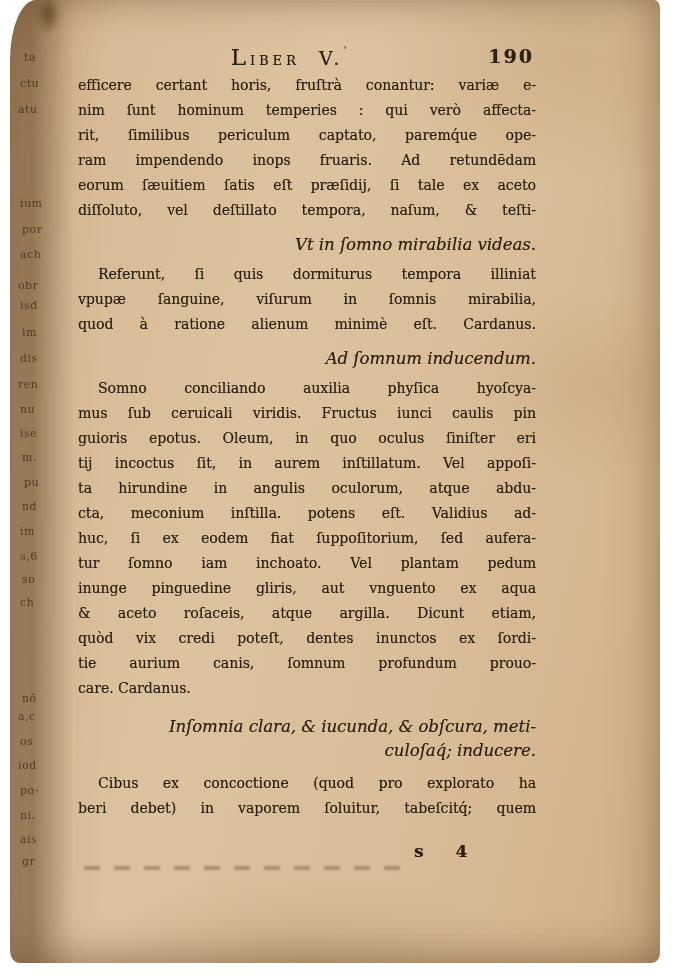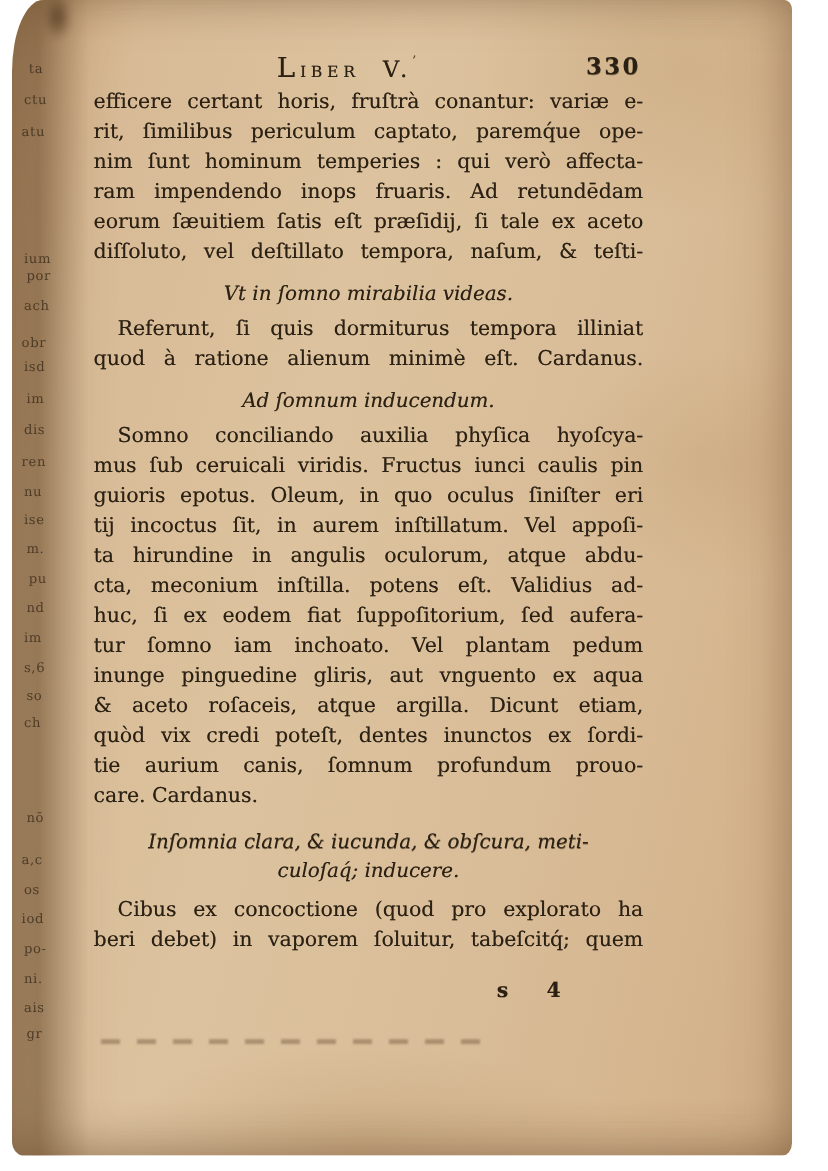--- a/index.html
+++ b/index.html
@@ -60,31 +60,31 @@
   }
   .running-title::first-letter{font-size:23px;}
   .title-mark{position:absolute;font-size:11px;opacity:.7;}
   .page-number{
     position:absolute;right:2px;top:1px;font-size:19px;letter-spacing:2px;
     font-weight:600;text-shadow:.2px .2px .4px rgba(40,25,10,.55);
   }
   .textblock{position:absolute;top:73px;left:0;width:458px;}
   .para{margin:0;}
   .line{
-    height:25px;line-height:25px;font-size:17px;
+    height:25px;line-height:25px;font-size:14px;
     text-align:justify;text-align-last:justify;
     white-space:normal;overflow:hidden;
     text-shadow:.2px .2px .3px rgba(40,25,10,.5);
   }
   .line.indent{text-indent:20px;}
   .line.last{text-align-last:left;}
   .heading{margin:10px 0 5px;}
   .heading.h3{margin-top:14px;margin-bottom:8px;}
   .hline{
-    font-style:italic;text-align:center;font-size:16.5px;line-height:24px;
+    font-style:italic;text-align:right;font-size:16.5px;line-height:24px;
     text-shadow:.2px .2px .3px rgba(40,25,10,.5);
   }
   .signature{
     margin-top:20px;padding-left:336px;font-size:17px;font-weight:600;
     word-spacing:26px;text-shadow:.2px .2px .3px rgba(40,25,10,.5);
   }
   .showthrough{
     position:absolute;top:866px;left:6px;width:330px;height:4px;
     background:repeating-linear-gradient(90deg,
       rgba(80,55,30,.35) 0 16px, rgba(80,55,30,0) 16px 30px);
@@ -96,68 +96,69 @@
 
 <div class="scan">
   <div class="paper">
 
     <div class="gutter">
       <div class="smudge"></div>
       <div id="fragments">
           <span class="frag" style="top: 52px; left: 14px;">ta</span>
           <span class="frag" style="top: 78px; left: 10px;">ctu</span>
           <span class="frag" style="top: 104px; left: 8px;">atu</span>
-          <span class="frag" style="top: 210px; left: 10px;">ium</span>
+          <span class="frag" style="top: 198px; left: 10px;">ium</span>
           <span class="frag" style="top: 224px; left: 12px;">por</span>
           <span class="frag" style="top: 249px; left: 10px;">ach</span>
           <span class="frag" style="top: 280px; left: 8px;">obr</span>
           <span class="frag" style="top: 300px; left: 10px;">isd</span>
           <span class="frag" style="top: 327px; left: 12px;">im</span>
           <span class="frag" style="top: 353px; left: 10px;">dis</span>
           <span class="frag" style="top: 379px; left: 8px;">ren</span>
           <span class="frag" style="top: 404px; left: 10px;">nu</span>
           <span class="frag" style="top: 428px; left: 10px;">ise</span>
           <span class="frag" style="top: 452px; left: 12px;">m.</span>
           <span class="frag" style="top: 477px; left: 14px;">pu</span>
           <span class="frag" style="top: 501px; left: 12px;">nd</span>
           <span class="frag" style="top: 526px; left: 10px;">im</span>
           <span class="frag" style="top: 551px; left: 10px;">s,6</span>
           <span class="frag" style="top: 574px; left: 12px;">so</span>
           <span class="frag" style="top: 597px; left: 10px;">ch</span>
-          <span class="frag" style="top: 676px; left: 12px;">nō</span>
+          <span class="frag" style="top: 693px; left: 12px;">nō</span>
           <span class="frag" style="top: 711px; left: 8px;">a,c</span>
           <span class="frag" style="top: 736px; left: 10px;">os</span>
           <span class="frag" style="top: 760px; left: 8px;">iod</span>
           <span class="frag" style="top: 785px; left: 10px;">po-</span>
           <span class="frag" style="top: 810px; left: 10px;">ni.</span>
           <span class="frag" style="top: 834px; left: 10px;">ais</span>
           <span class="frag" style="top: 856px; left: 12px;">gr</span>
         </div>
     </div>
 
     <div class="content">
       <div class="page-header">
         <div class="running-title"><span>Liber V.</span><span class="title-mark">’</span></div>
-        <div class="page-number">330</div>
+        <div class="page-number">190</div>
       </div>
 
       <div class="textblock" id="textblock">
           <div class="para">
             <div class="line">efficere certant horis, fruſtrà conantur: variæ e-</div>
+            <div class="line">nim ſunt hominum temperies : qui verò affecta-</div>
             <div class="line">rit, ſimilibus periculum captato, paremq́ue ope-</div>
-            <div class="line">nim ſunt hominum temperies : qui verò affecta-</div>
             <div class="line">ram impendendo inops fruaris.  Ad retundēdam</div>
             <div class="line">eorum ſæuitiem ſatis eſt præſidij, ſi tale ex aceto</div>
             <div class="line">diſſoluto, vel deſtillato tempora, naſum, &amp; teſti-</div>
           </div>
           <div class="heading">
             <div class="hline">Vt in ſomno mirabilia videas.</div>
           </div>
           <div class="para">
             <div class="line indent">Referunt, ſi quis dormiturus tempora illiniat</div>
+            <div class="line">vpupæ ſanguine, viſurum in ſomnis mirabilia,</div>
             <div class="line">quod à ratione alienum minimè eſt.   Cardanus.</div>
           </div>
           <div class="heading">
             <div class="hline">Ad ſomnum inducendum.</div>
           </div>
           <div class="para">
             <div class="line indent">Somno conciliando auxilia phyſica hyoſcya-</div>
             <div class="line">mus ſub ceruicali viridis. Fructus iunci caulis pin</div>
             <div class="line">guioris epotus.  Oleum, in quo oculus ſiniſter eri</div>
             <div class="line">tij incoctus ſit, in aurem inſtillatum.  Vel appoſi-</div>

